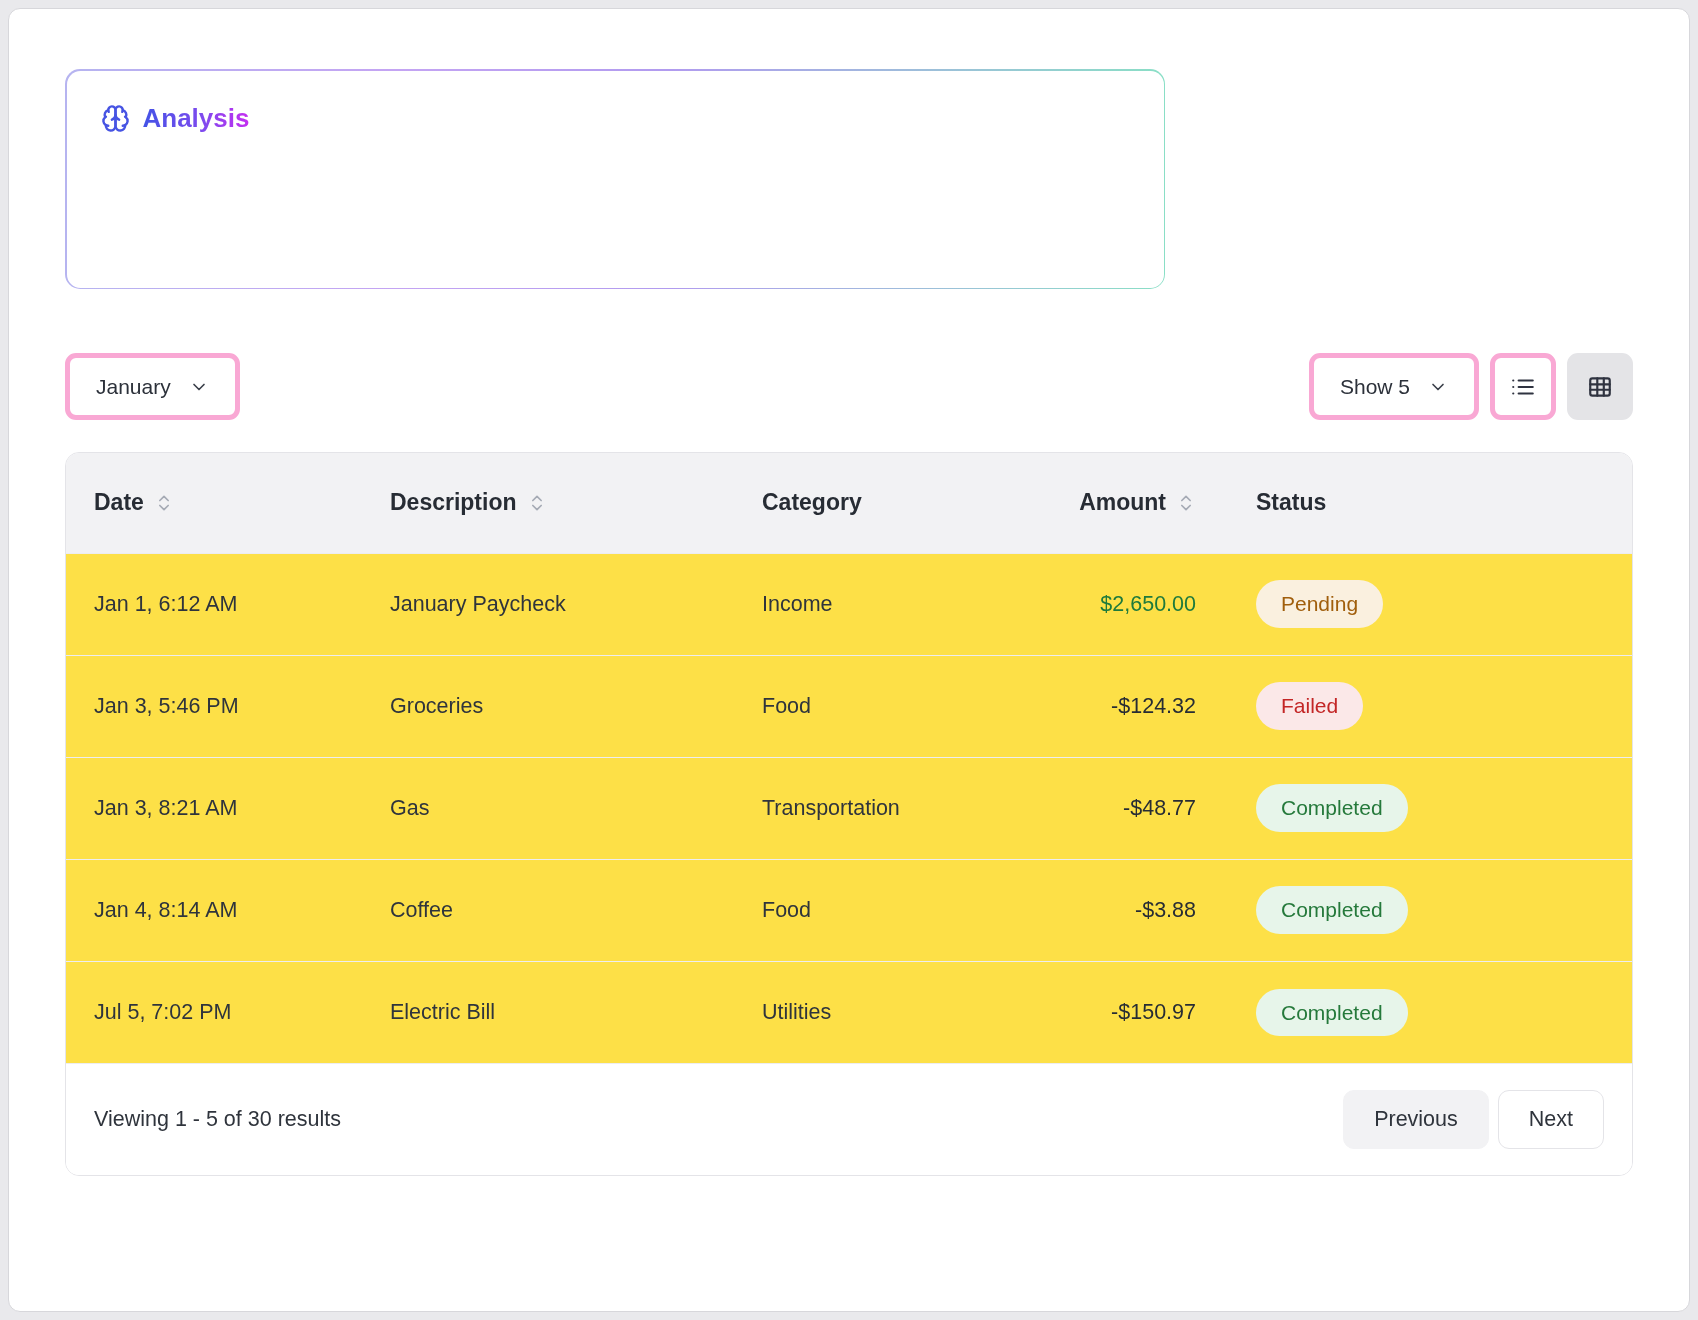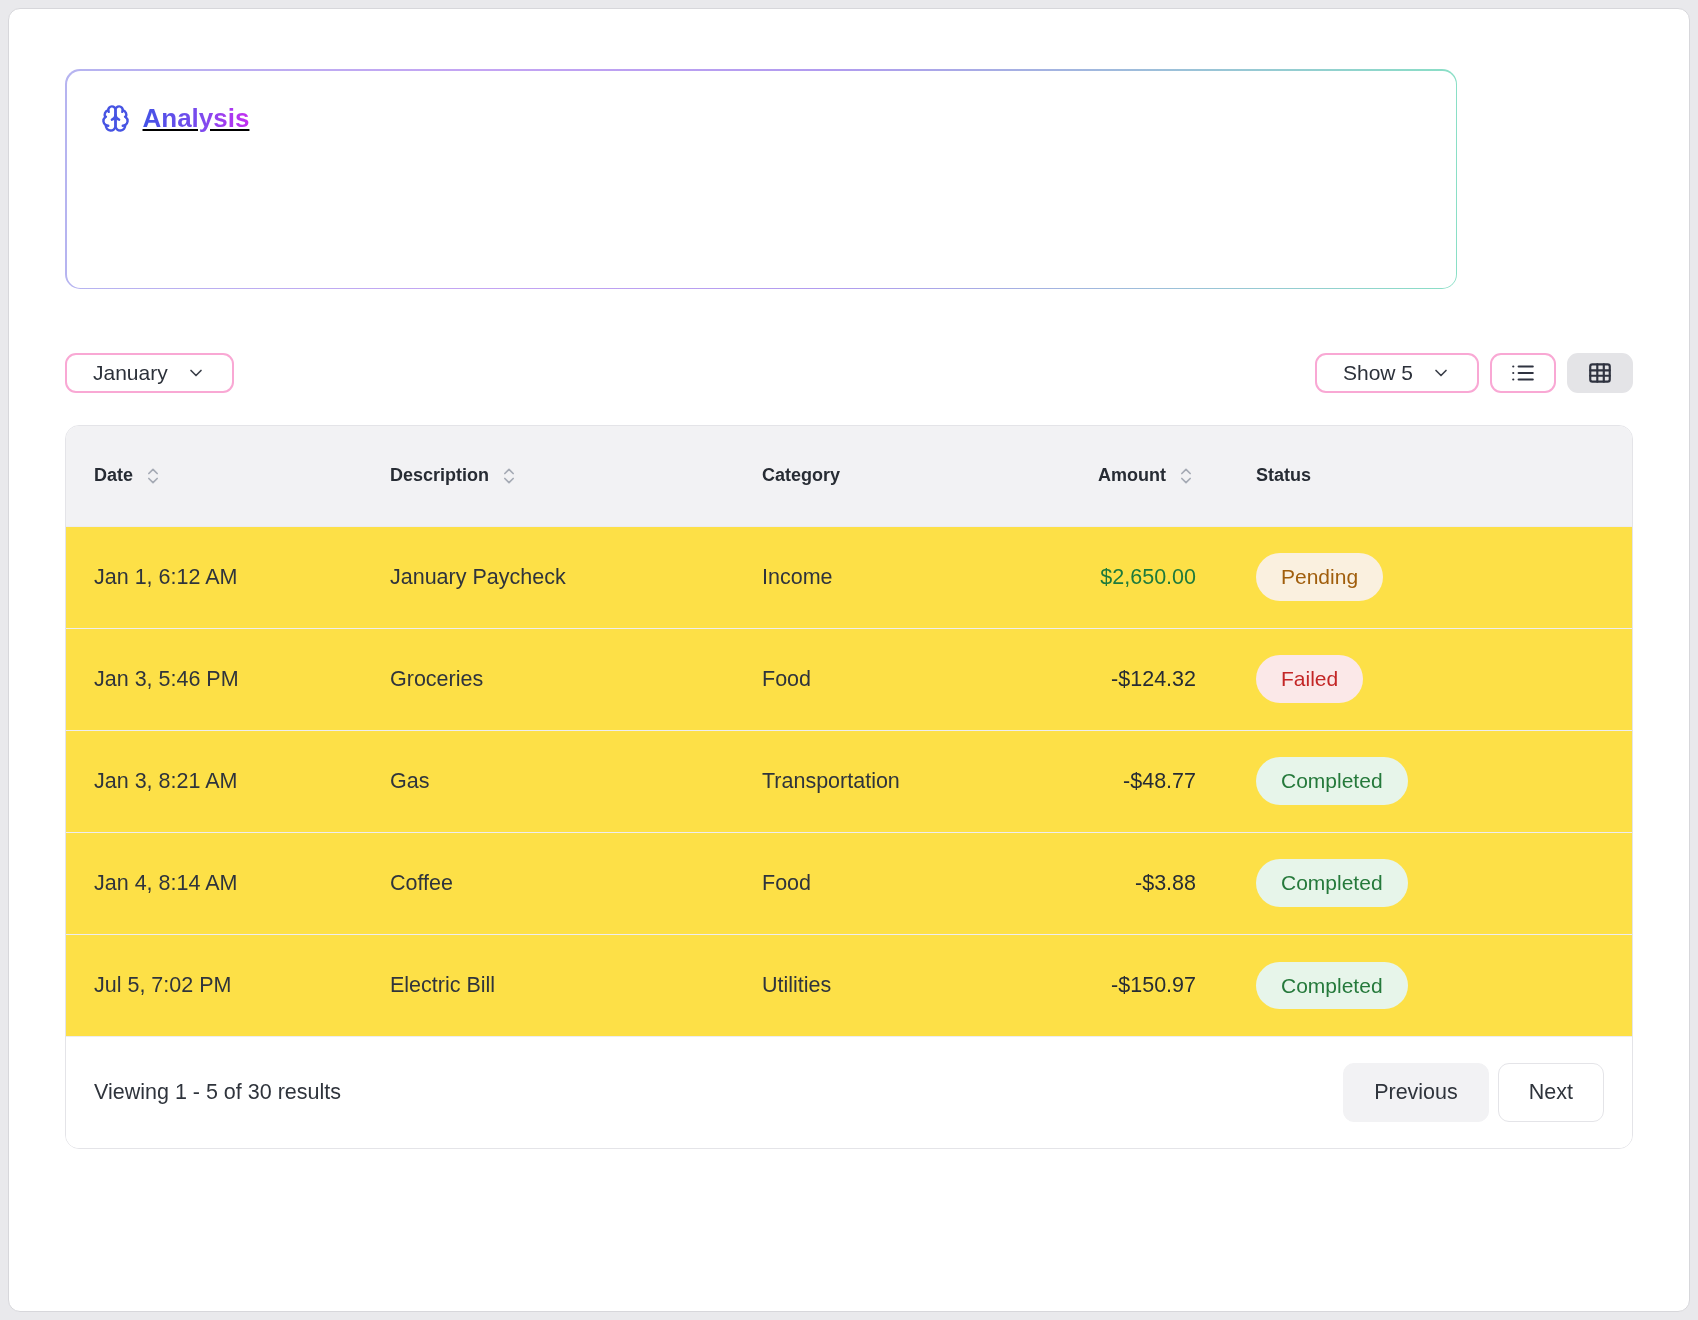--- a/index.html
+++ b/index.html
@@ -13,23 +13,22 @@
     height:100px; display:flex; align-items:center; gap:20px;
     padding:0 56px; border-bottom:1px solid #ededf0;
   }
   .panel-title { font-size:23px; font-weight:700; color:#21262d; letter-spacing:.1px; }
   .beta-badge {
     background:#3d8276; color:#ffffff; font-size:17px; font-weight:500;
     padding:8px 18px; border-radius:999px; line-height:1;
   }
   
   .analysis-border {
-    margin:60px 56px 0 56px; width:1392px; border-radius:15px; padding:1.5px;
+    margin:60px 56px 0 56px; width:1100px; border-radius:15px; padding:1.5px;
     background:linear-gradient(90deg,#b6b4f0 0%,#c4a4f3 30%,#b19bef 55%,#8adfc6 100%);
-    text-decoration:underline;
   }
   .analysis-card {
     background:#ffffff; border-radius:13.5px; min-height:217px; padding:32px 34px;
   }
   .analysis-title-row { display:flex; align-items:center; gap:13px; }
   .brain-icon { width:29px; height:29px; color:#4754e3; flex:0 0 auto; }
   .analysis-title {
     font-size:26px; font-weight:700;
     background:linear-gradient(90deg,#4353e6 0%,#7d4bee 55%,#c42ef1 100%);
     -webkit-background-clip:text; background-clip:text; color:transparent;
@@ -38,38 +37,38 @@
     margin-top:26px; font-size:23px; font-weight:400;
     background:linear-gradient(90deg,#9296e7 0%,#c6c8f4 45%,#a3a6ea 80%);
     -webkit-background-clip:text; background-clip:text; color:transparent;
   }
   
   .controls-row {
     margin:64px 56px 0 56px; display:flex; align-items:center; justify-content:space-between;
   }
   .btn {
     display:inline-flex; align-items:center; justify-content:center; gap:18px;
-    height:40px; background:#ffffff; border:2px solid #f9a8d4; border-radius:11px;
+    height:67px; background:#ffffff; border:5px solid #f9a8d4; border-radius:11px;
     font-size:21px; color:#2c313a; cursor:pointer; font-family:inherit;
   }
   .dropdown-btn { padding:0 26px; }
   .chevron-icon { width:20px; height:20px; color:#3a3f49; }
   .right-controls { display:flex; gap:11px; }
   .icon-btn { width:66px; padding:0; }
   .icon-btn svg { width:26px; height:26px; color:#2f3340; }
   .icon-btn.active { background:#e4e4e7; border-color:#e4e4e7; }
   
   .table-card {
     margin:32px 56px 0 56px; border:1px solid #e4e4e8; border-radius:14px; overflow:hidden;
   }
   table { width:100%; border-collapse:collapse; table-layout:fixed; }
   col.c-date{width:296px} col.c-desc{width:372px} col.c-cat{width:300px} col.c-amt{width:194px} col.c-status{width:423px}
   thead th {
     background:#f2f2f4; height:100px; text-align:left; padding:0 28px;
-    font-size:18px; font-weight:700; color:#272c34;
+    font-size:23px; font-weight:700; color:#272c34;
   }
   .th-inner { display:inline-flex; align-items:center; gap:10px; }
   th.amount-col { text-align:right; padding-right:32px; }
   .sort-icon { width:20px; height:20px; color:#a6abb5; }
   tbody td {
     height:102px; padding:0 28px; border-top:1px solid #ededf0;
     font-size:21.5px; color:#2f343c; background:#fde047;
   }
   td.amount-col { text-align:right; padding-right:32px; color:#272c34; }
   td.amount-col.pos { color:#1e7a3c; }

